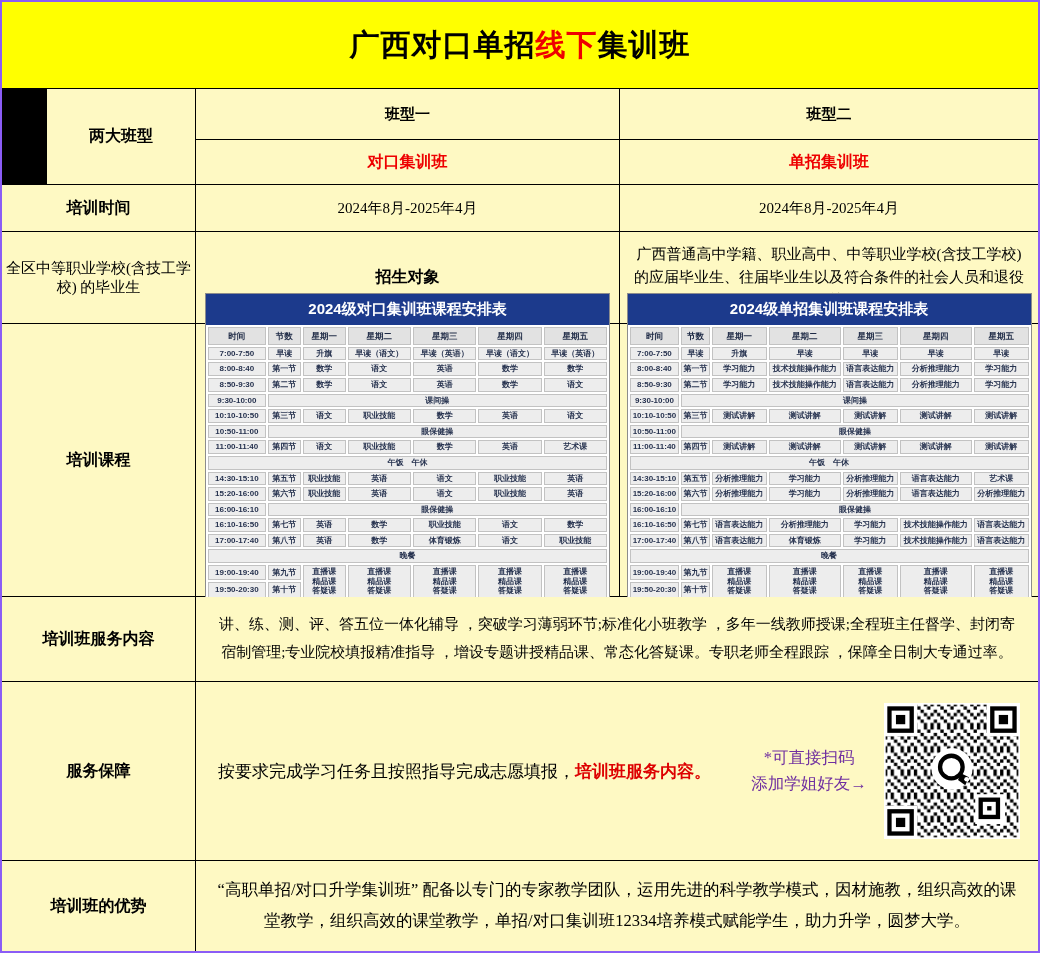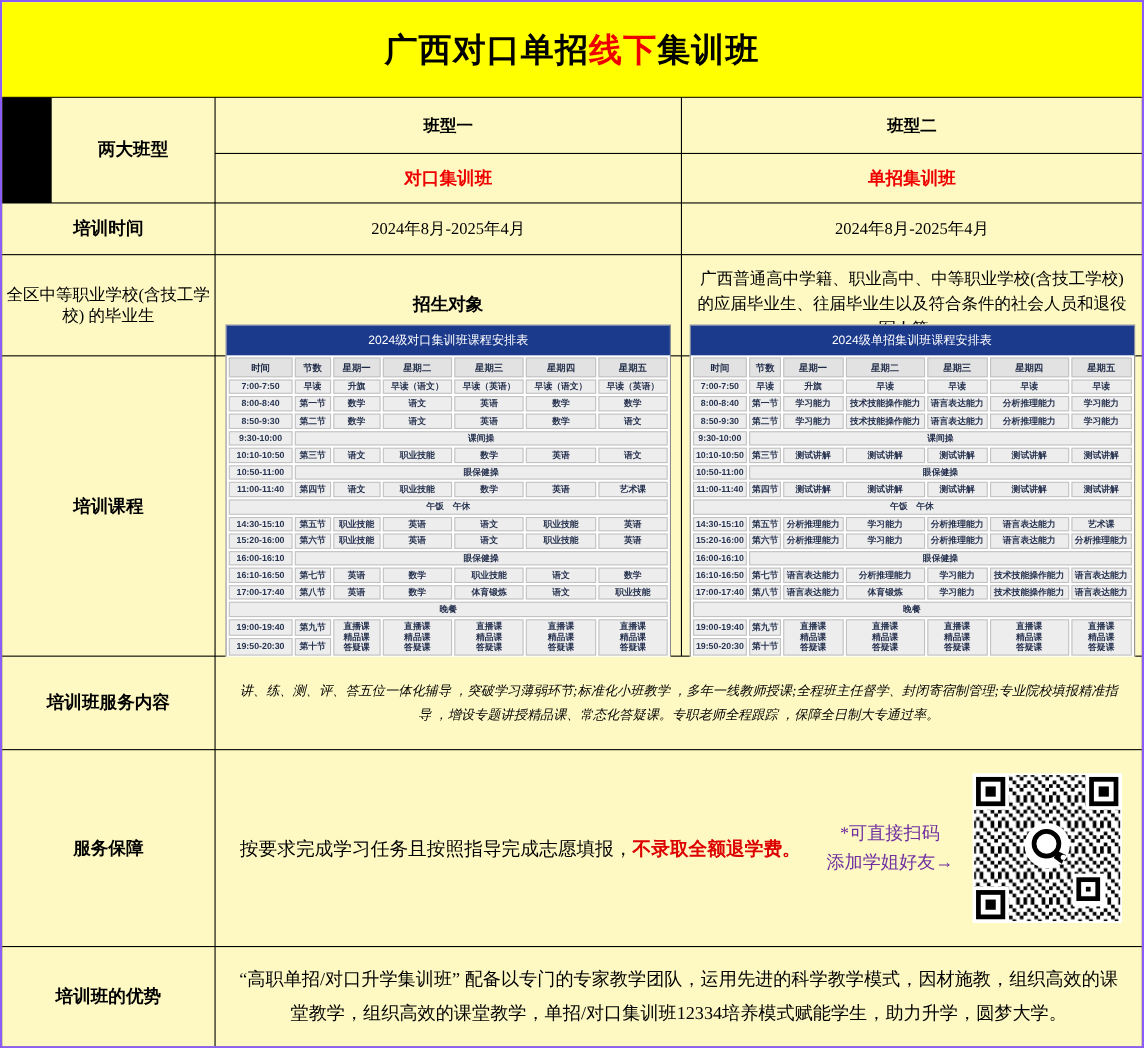--- a/index.html
+++ b/index.html
@@ -10,31 +10,31 @@
   .banner .hl{color:#ee0000;}
   .grid{display:grid;background:#000;gap:1px;grid-template-columns:193px 423px 418px;grid-template-rows:50px 44px 46px 91px 272px 84px 178px 90px;}
   .cell{background:#fef9c3;display:flex;align-items:center;justify-content:center;text-align:center;}
   .lab{font-weight:bold;font-size:16px;}
   .lab-types{grid-row:1/3;grid-column:1;margin-left:45px;}
   .bold{font-weight:bold;font-size:15px;}
   .red{color:#ee0000;font-weight:bold;font-size:16px;}
   .val{font-size:15px;}
   .target2{padding:0 12px;line-height:1.55;font-size:15px;}
   .wide{grid-column:2/4;}
-  .services-text{padding:0 22px;font-size:12px;line-height:1.85;font-style:italic;}
+  .services-text{padding:0 22px;font-size:15px;line-height:1.85;}
   .adv-text{padding:0 18px;font-size:16.5px;line-height:1.85;}
   .guarantee{display:flex;align-items:center;justify-content:flex-start;text-align:left;}
   .g-text{font-size:17px;padding-left:22px;flex:1 1 auto;}
   .g-red{color:#dd0000;font-weight:bold;}
   .g-note{color:#7030a0;font-size:16.5px;line-height:1.6;text-align:center;width:150px;flex:0 0 auto;}
   .qr-wrap{flex:0 0 auto;width:136px;height:136px;margin-right:18px;}
   
   .sched-cell{padding:3px;}
   .sched{width:403px;background:#fff;border:1px solid #8c8c8c;font-family:"Liberation Sans","DejaVu Sans",sans-serif;}
-  .sched-title{background:#1c3a8c;color:#fff;font-weight:normal;font-size:11px;text-align:center;padding:6px 0;}
+  .sched-title{background:#1c3a8c;color:#fff;font-weight:bold;font-size:15px;text-align:center;padding:6px 0;}
   .sched table{width:100%;border-collapse:separate;border-spacing:2px;table-layout:auto;}
   .sched td{background:#ededed;border:1px solid #c2c2c2;font-size:8px;font-weight:bold;color:#26324f;text-align:center;padding:1px 0;line-height:1.2;white-space:pre-line;}
   .sched td.h{background:#e2e2e2;color:#1d2945;padding:3px 0;font-size:8.5px;}
   .sched .notes{font-size:8px;font-weight:bold;color:#222;text-align:left;padding:2px 3px 3px 3px;line-height:1.35;}
   .sched .notes .n2{padding-left:14px;}
 </style>
 </head>
 <body>
 
 <div class="page">
@@ -347,21 +347,21 @@
             <div class="n2">2、精品课为重要考核知识点讲解；</div>
           </div>
         </div>
       </div>
 
     <div class="cell lab">培训班服务内容</div>
     <div class="cell wide services-text">讲、练、测、评、答五位一体化辅导 ，突破学习薄弱环节;标准化小班教学 ，多年一线教师授课;全程班主任督学、封闭寄宿制管理;专业院校填报精准指导 ，增设专题讲授精品课、常态化答疑课。专职老师全程跟踪 ，保障全日制大专通过率。</div>
 
     <div class="cell lab">服务保障</div>
     <div class="cell wide guarantee">
-      <div class="g-text"><span>按要求完成学习任务且按照指导完成志愿填报，</span><span class="g-red">不录取全额退学费。</span></div>
+      <div class="g-text"><span>按要求完成学习任务且按照指导完成志愿填报，</span><span class="g-red">培训班服务内容。</span></div>
       <div class="g-note">
         <div>*可直接扫码</div>
         <div>添加学姐好友→</div>
       </div>
       <div class="qr-wrap">
         <svg viewBox="0 0 41 41" width="136" height="136">
           <defs>
             <pattern id="qn" width="7" height="7" patternUnits="userSpaceOnUse">
               <rect width="7" height="7" fill="#fff"></rect>
               <rect x="0" y="0" width="1" height="1"></rect>

